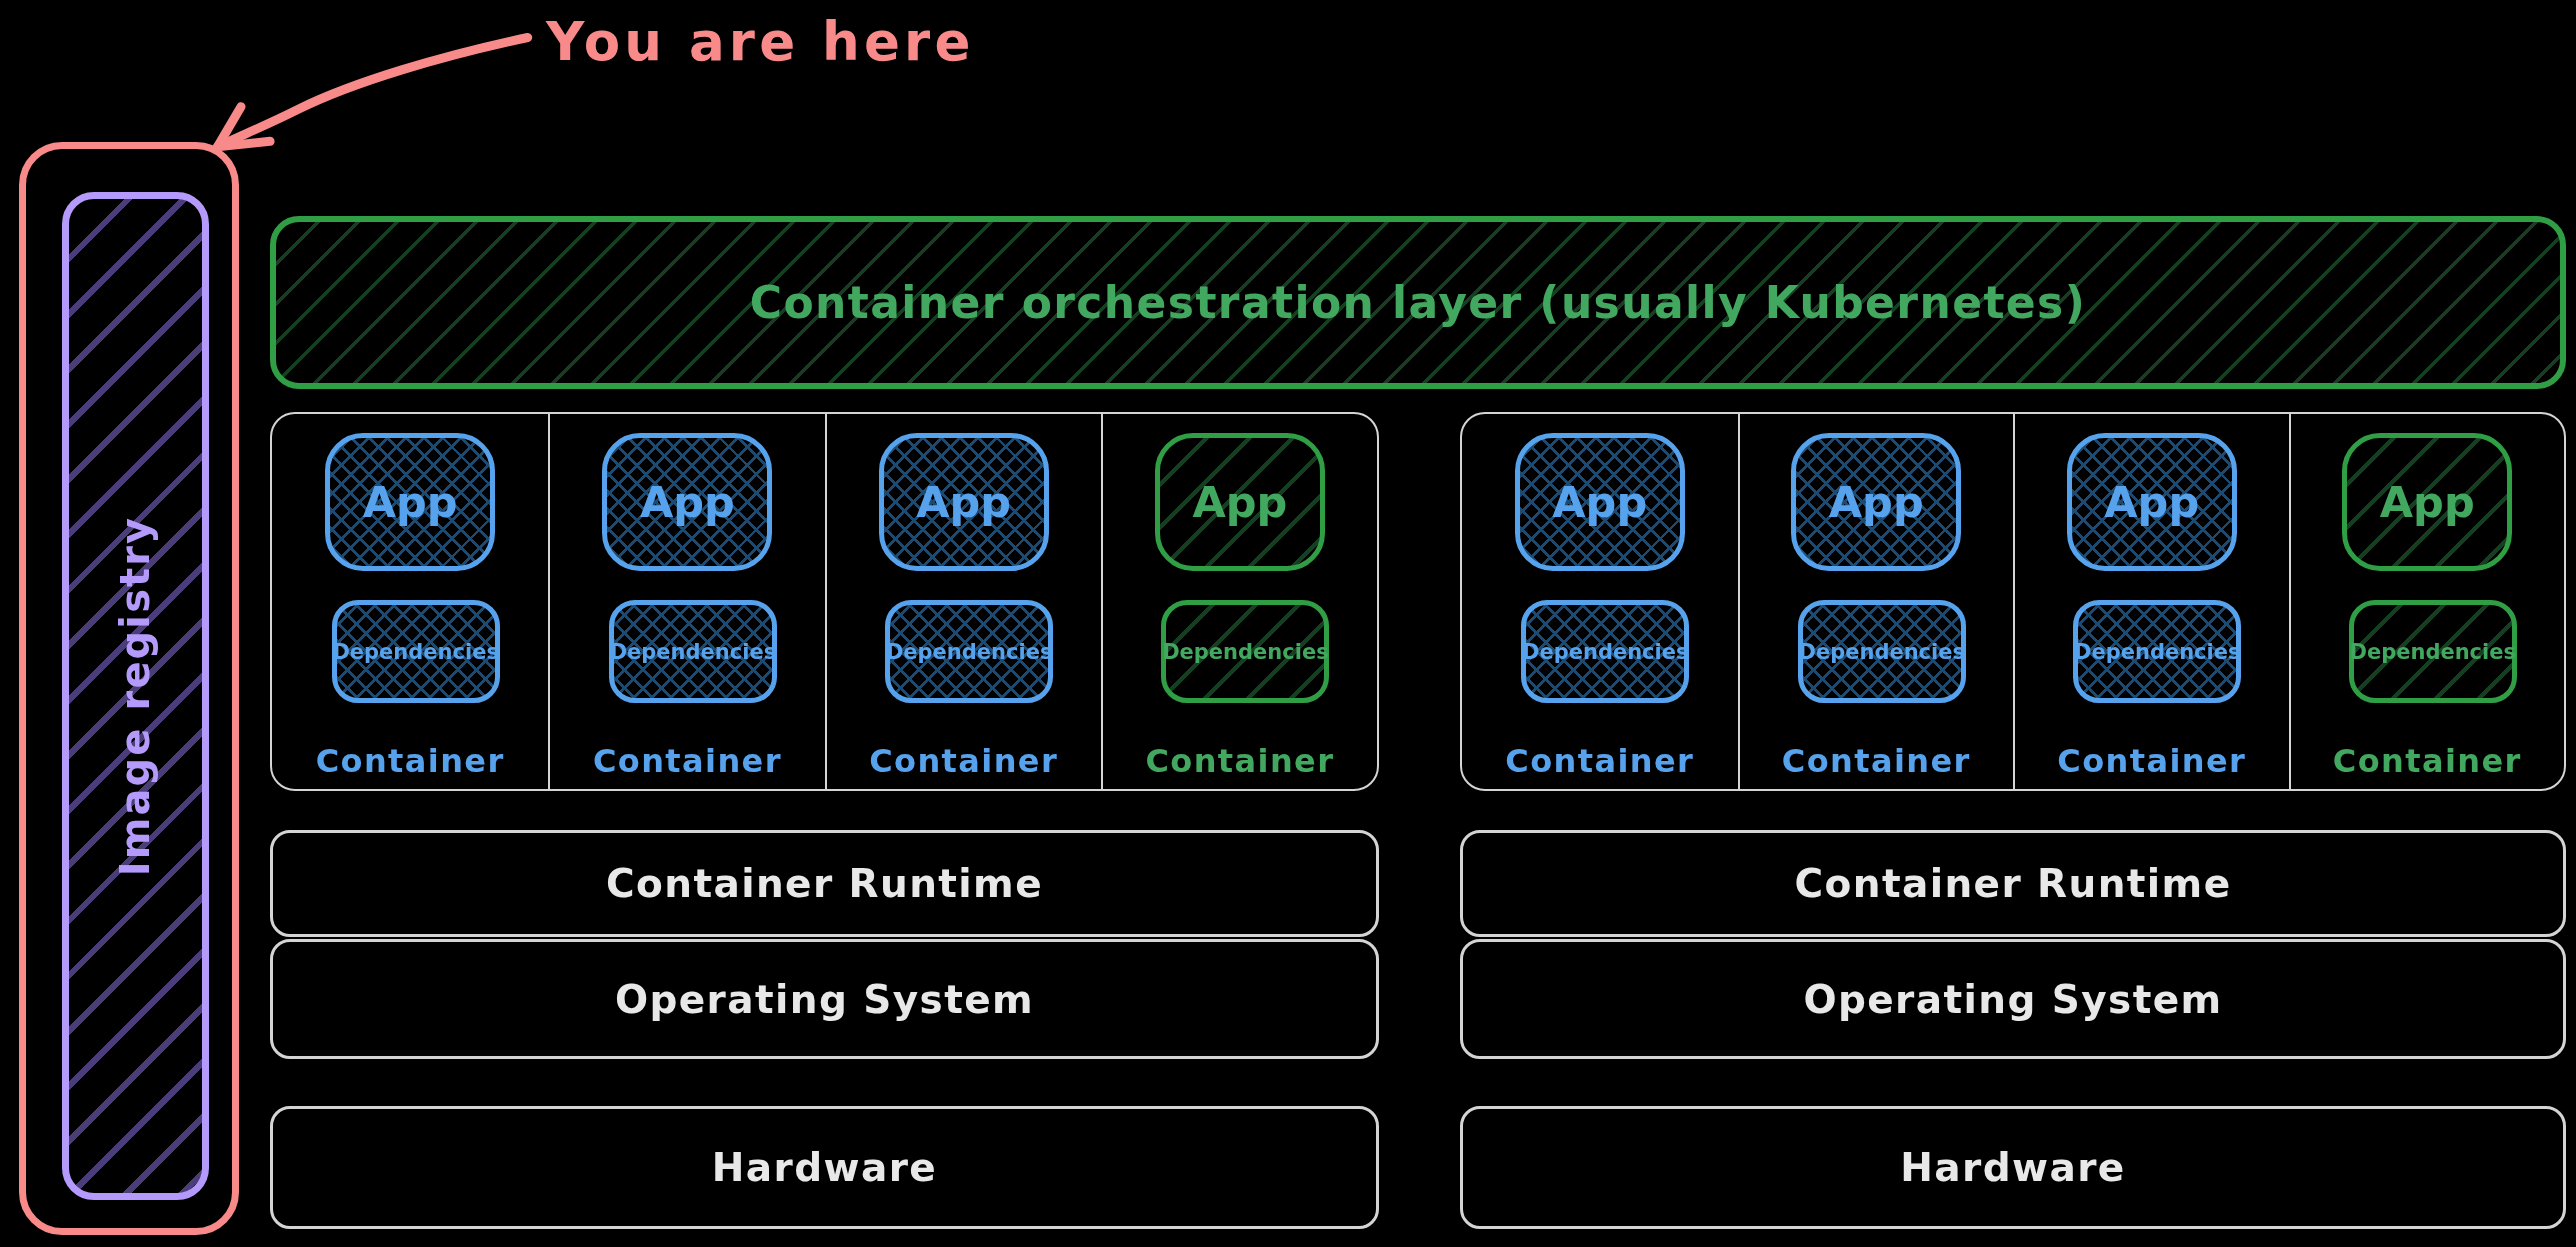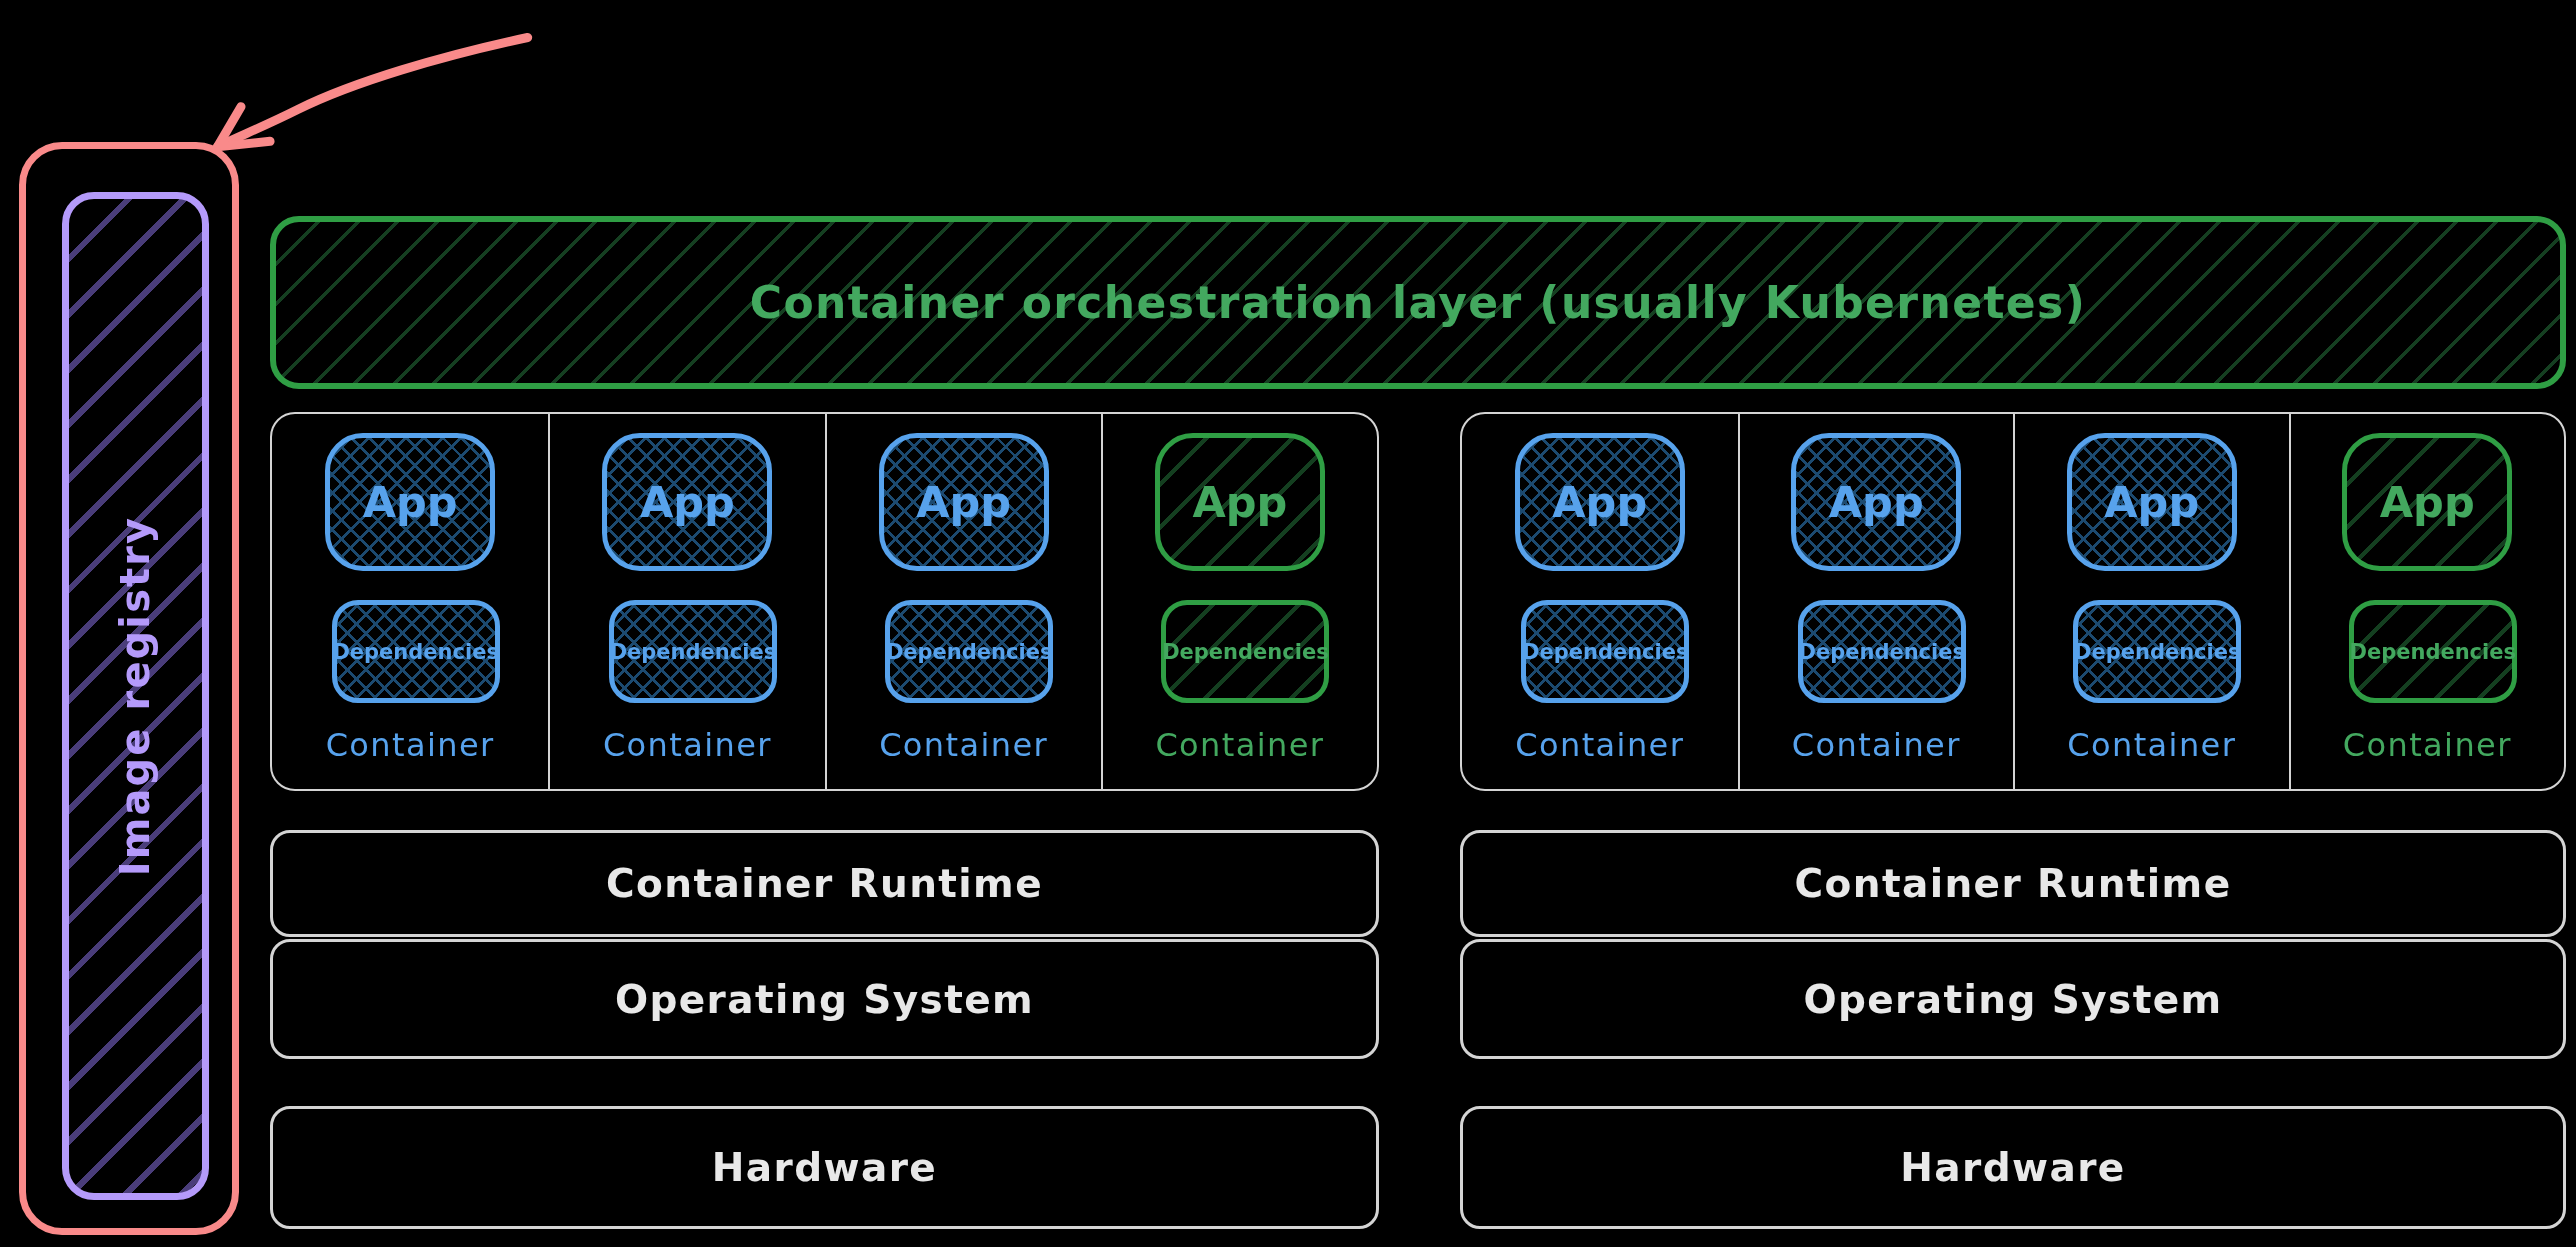--- a/index.html
+++ b/index.html
@@ -63,21 +63,21 @@
     border:5.5px solid;border-radius:38px;
     display:flex;align-items:center;justify-content:center;
   }
   .deps-box{
     margin-top:29px;width:168px;height:103px;box-sizing:border-box;
     border:5.5px solid;border-radius:26px;
     display:flex;align-items:center;justify-content:center;margin-left:11px;
   }
   .app-text{font-size:43px;font-weight:bold;}
   .deps-text{font-size:21px;font-weight:bold;}
-  .container-label{margin-top:23px;font-size:32px;font-weight:normal;letter-spacing:1.4px;}
+  .container-label{margin-top:39px;font-size:32px;font-weight:bold;letter-spacing:1.4px;}
   
   .col.blue .app-box,.col.blue .deps-box{
     border-color:#57a2ec;
     background-image:
       repeating-linear-gradient(45deg,#1c4a70 0 2.8px,transparent 2.8px 13px),
       repeating-linear-gradient(135deg,#1c4a70 0 2.8px,transparent 2.8px 13px);
   }
   .col.blue .app-text,.col.blue .deps-text,.col.blue .container-label{color:#57a2ec;}
   
   .col.green .app-box,.col.green .deps-box{
@@ -99,20 +99,21 @@
 </head>
 <body>
 
 <div class="canvas">
 
   <svg class="arrow-svg" width="2576" height="1248" viewBox="0 0 3720 1802">
     <path d="M 762 54 C 640 80, 510 118, 430 158 C 380 183, 342 198, 314 212" fill="none" stroke="#f98a8a" stroke-width="13" stroke-linecap="round"></path>
     <path d="M 314 212 L 348 154 M 314 212 L 390 204" fill="none" stroke="#f98a8a" stroke-width="13" stroke-linecap="round"></path>
   </svg>
 
+  <div class="you-are-here">You are here</div>
 
   <div class="registry-outer">
     <div class="registry-inner">
       <div class="registry-label">Image registry</div>
     </div>
   </div>
 
   <div class="orchestration">
     <div class="orch-label">Container orchestration layer (usually Kubernetes)</div>
   </div>

